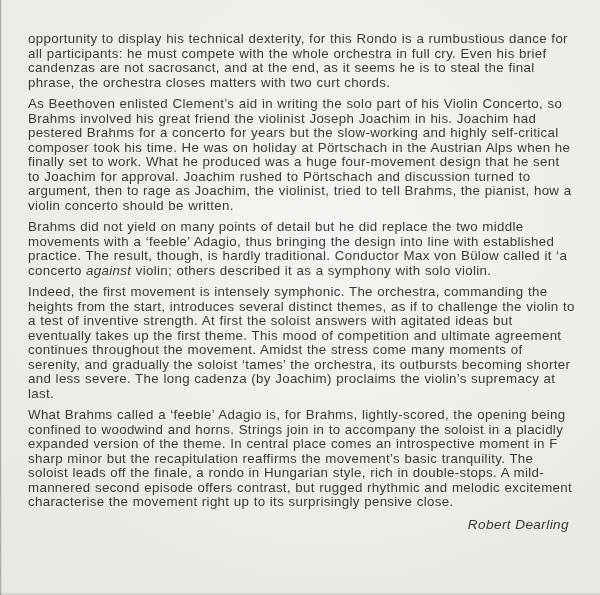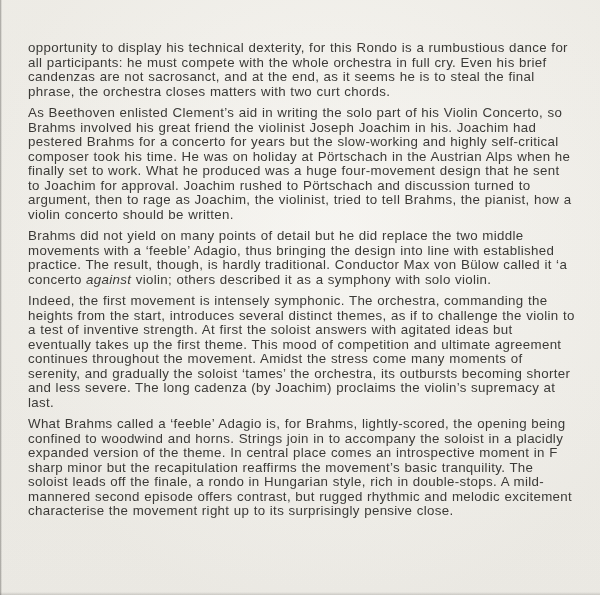--- a/index.html
+++ b/index.html
@@ -11,21 +11,21 @@
     height: 595px;
     overflow: hidden;
     background: #f1efe9;
     font-family: "Liberation Sans", sans-serif;
   }
   .page {
     position: relative;
     width: 600px;
     height: 595px;
     box-sizing: border-box;
-    padding: 41px 25px 0 28px;
+    padding: 32px 25px 0 28px;
     background:
       radial-gradient(ellipse at 55% 40%, rgba(255,255,255,0.35) 0%, rgba(0,0,0,0.02) 75%),
       linear-gradient(180deg, #f2f0ea 0%, #f1efe9 60%, #efede7 100%);
   }
   
   .page::before {
     content: "";
     position: absolute;
     left: 0; top: 0; bottom: 0;
     width: 2px;
@@ -84,15 +84,16 @@
 
 
     <p class="body-text">As Beethoven enlisted Clement’s aid in writing the solo part of his Violin Concerto, so Brahms involved his great friend the violinist Joseph Joachim in his. Joachim had pestered Brahms for a concerto for years but the slow-working and highly self-critical composer took his time. He was on holiday at Pörtschach in the Austrian Alps when he finally set to work. What he produced was a huge four-movement design that he sent to Joachim for approval. Joachim rushed to Pörtschach and discussion turned to argument, then to rage as Joachim, the violinist, tried to tell Brahms, the pianist, how a violin concerto should be written.</p>
 
     <p class="body-text"><span>Brahms did not yield on many points of detail but he did replace the two middle movements with a ‘feeble’ Adagio, thus bringing the design into line with established practice. The result, though, is hardly traditional. Conductor Max von Bülow called it ‘a concerto </span><em class="ital">against</em><span> violin; others described it as a symphony with solo violin.</span></p>
 
     <p class="body-text">Indeed, the first movement is intensely symphonic. The orchestra, commanding the heights from the start, introduces several distinct themes, as if to challenge the violin to a test of inventive strength. At first the soloist answers with agitated ideas but eventually takes up the first theme. This mood of competition and ultimate agreement continues throughout the movement. Amidst the stress come many moments of serenity, and gradually the soloist ‘tames’ the orchestra, its outbursts becoming shorter and less severe. The long cadenza (by Joachim) proclaims the violin’s supremacy at last.</p>
 
     <p class="body-text">What Brahms called a ‘feeble’ Adagio is, for Brahms, lightly-scored, the opening being confined to woodwind and horns. Strings join in to accompany the soloist in a placidly expanded version of the theme. In central place comes an introspective moment in F sharp minor but the recapitulation reaffirms the movement’s basic tranquility. The soloist leads off the finale, a rondo in Hungarian style, rich in double-stops. A mild-mannered second episode offers contrast, but rugged rhythmic and melodic excitement characterise the movement right up to its surprisingly pensive close.</p>
 
+    <p class="signature">Robert Dearling</p>
 
   </div>
 </div>
 
 </body></html>

